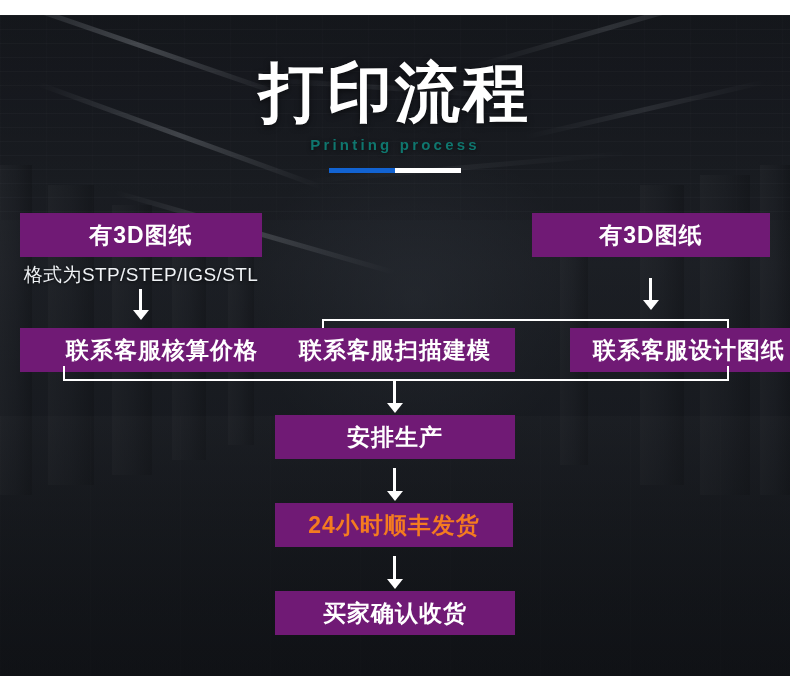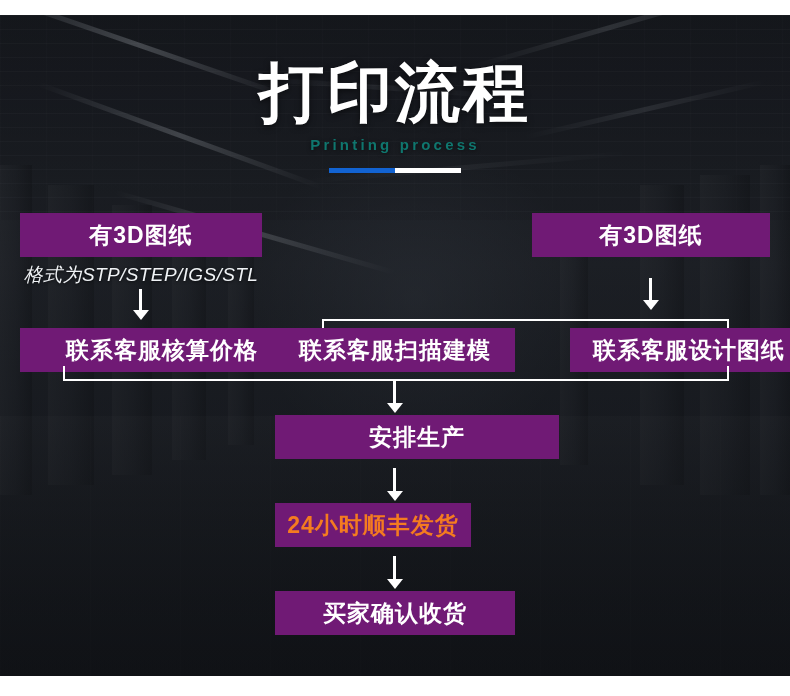--- a/index.html
+++ b/index.html
@@ -169,21 +169,20 @@
   }
   .node.accent { color: #f47b20; }
 
   .caption {
     position: absolute;
     color: #f0f3f6;
     font-size: 19px;
     text-align: center;
     letter-spacing: .4px;
     text-shadow: 0 1px 3px rgba(0,0,0,.6);
-    font-style: italic;
   }
 
   
   .arrow {
     position: absolute;
     width: 3px;
     background: #ffffff;
   }
   .arrow::after {
     content: "";
@@ -278,25 +277,25 @@
     <div class="node" style="left:20px; top:328px; width:284px;">联系客服核算价格</div>
 
     <div class="node" style="left:275px; top:328px; width:240px;">联系客服扫描建模</div>
 
     <div class="node" style="left:532px; top:328px; width:238px;margin-left:38px;">联系客服设计图纸</div>
 
     <div class="bracket bottom-bracket" style="left:63px; top:366px; width:662px; height:13px;"></div>
 
     <div class="arrow" style="left:393px; top:379px; height:25px;"></div>
 
-    <div class="node" style="left:275px; top:415px; width:284px;">安排生产</div>
+    <div class="node" style="left:275px; top:415px; width:240px;">安排生产</div>
 
     <div class="arrow" style="left:393px; top:468px; height:24px;"></div>
 
-    <div class="node accent" style="left:275px; top:503px; width:196px;">24小时顺丰发货</div>
+    <div class="node accent" style="left:275px; top:503px; width:238px;">24小时顺丰发货</div>
 
     <div class="arrow" style="left:393px; top:556px; height:24px;"></div>
 
     <div class="node" style="left:275px; top:591px; width:240px;">买家确认收货</div>
   </div>
 
   <div class="margin-strip top"></div>
   <div class="margin-strip bottom"></div>
 </div>
 

